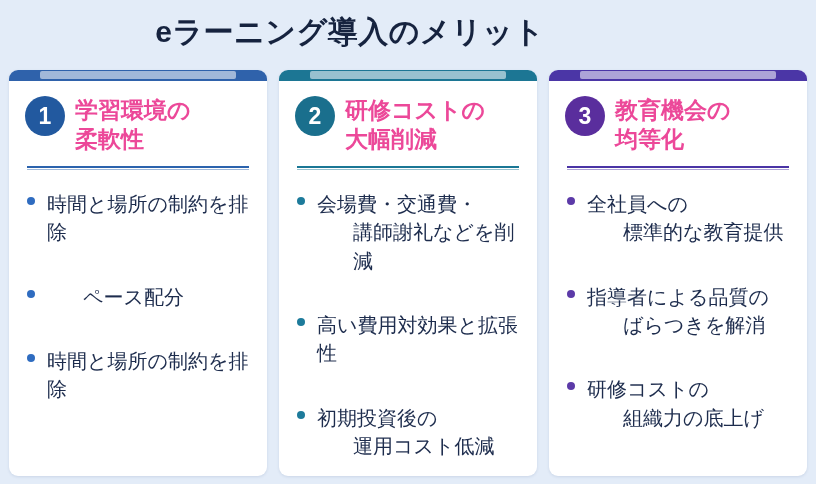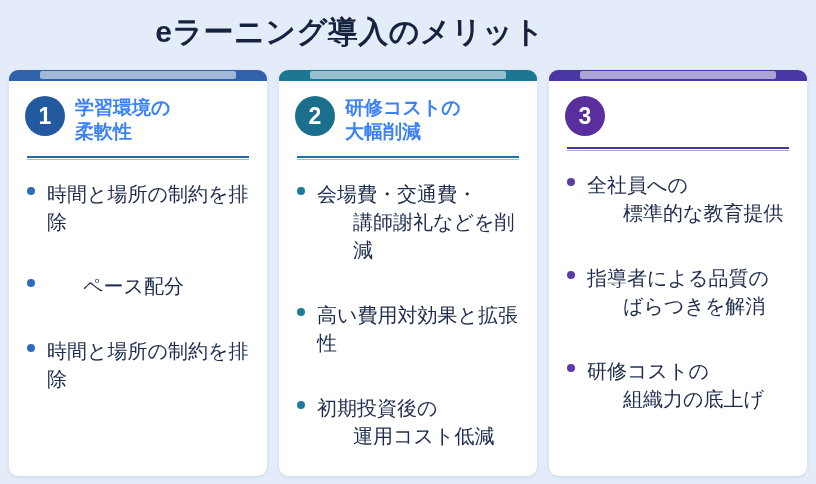--- a/index.html
+++ b/index.html
@@ -86,23 +86,23 @@
     height: 40px;
     border-radius: 50%;
     color: #ffffff;
     font-size: 23px;
     font-weight: bold;
     line-height: 40px;
     text-align: center;
     margin-top: 1px;
   }
   .card-title {
-    font-size: 19px;
+    font-size: 23px;
     font-weight: bold;
-    color: #3b82f6;
+    color: #ec4899;
     line-height: 1.28;
     padding-top: 1px;
   }
   .card-title .l2 { display: block; }
 
   
   .divider {
     margin: 11px 2px 0 2px;
     height: 4px;
   }
@@ -215,20 +215,24 @@
       </div>
     </div>
 
     <div class="card">
       <div class="card-bar" style="background: rgb(75, 54, 166);">
         <div class="bar-hi"></div>
       </div>
       <div class="card-body">
         <div class="card-head">
           <div class="badge" style="background: rgb(90, 46, 157);">3</div>
+          <div class="card-title">
+            <span>教育機会の</span>
+            <span class="l2">均等化</span>
+          </div>
         </div>
         <div class="divider">
           <div class="d1" style="background: rgb(74, 52, 165);"></div>
           <div class="d2" style="background: rgb(74, 52, 165);"></div>
         </div>
         <ul class="bullets">
           <li>
             <span class="dot" style="background: rgb(92, 58, 168);"></span>
             <span>全社員への</span>
             <span class="l2">標準的な教育提供</span>

